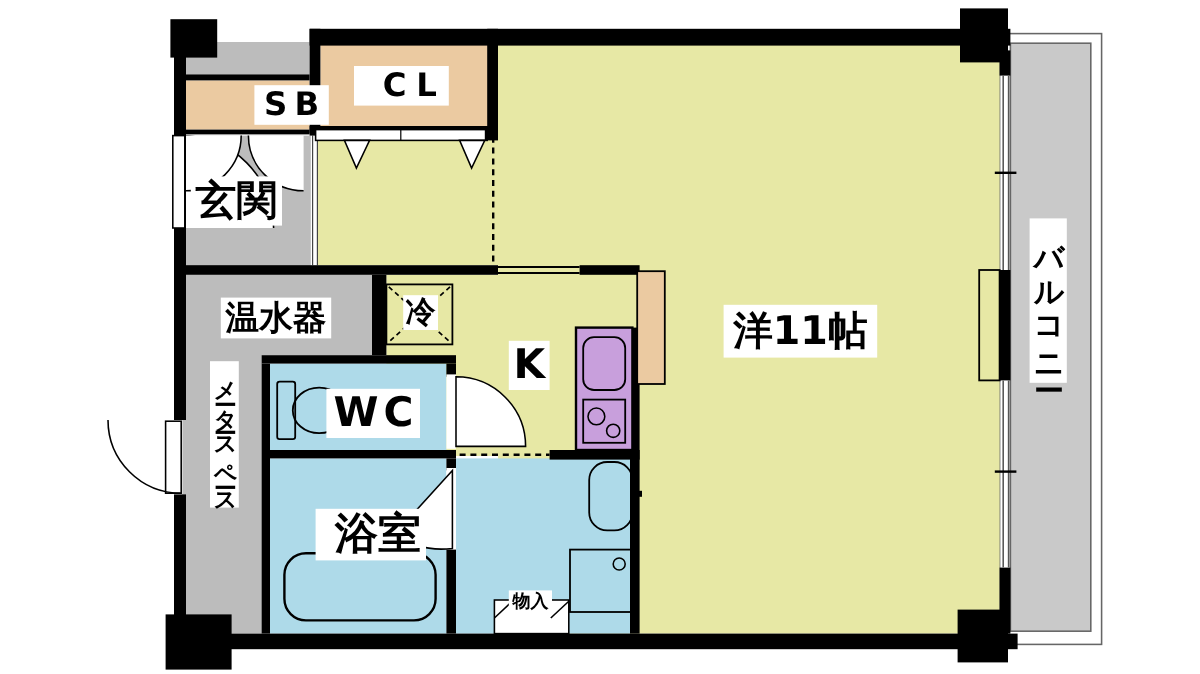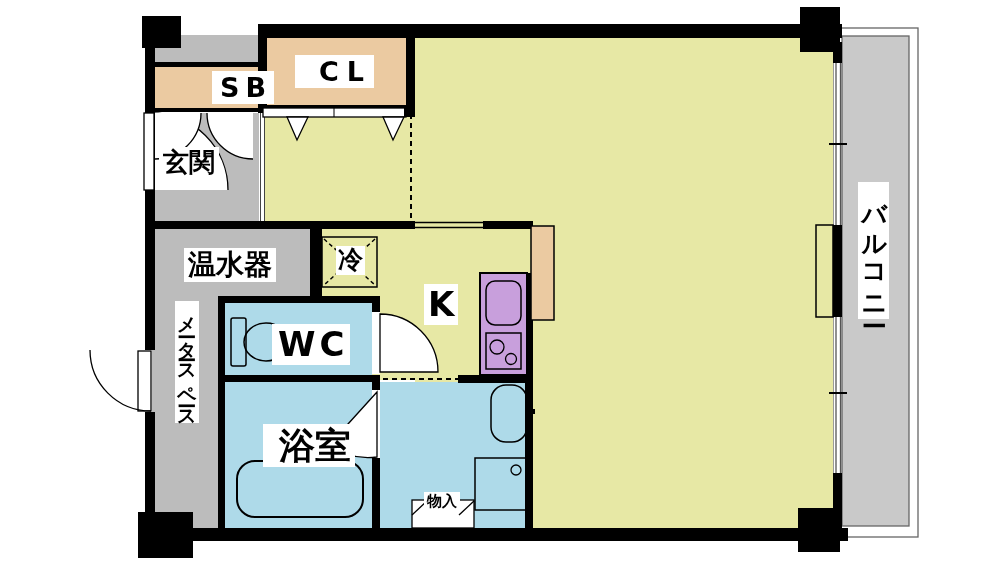--- a/index.html
+++ b/index.html
@@ -170,24 +170,25 @@
       <rect class="ws" x="138" y="351" width="13" height="60"></rect>
       <path class="arc" d="M151,411 A61,61 0 0 1 90,350"></path>
     </g>
 
     <rect class="ws" x="144" y="113" width="10" height="77"></rect>
 
     <line class="dash" x1="411" y1="114" x2="411" y2="220"></line>
     <line class="dash" x1="383" y1="379" x2="458" y2="379"></line>
   </svg>
 
+  <div class="lbl" style="left:603px;top:254px;font-size:33px;padding:3px 8px;">洋11帖</div>
   <div class="lbl" style="left:424px;top:284px;font-size:34px;">K</div>
   <div class="lbl" style="left:295px;top:55px;font-size:27px;letter-spacing:8px;padding:1px 2px 1px 24px;">CL</div>
   <div class="lbl" style="left:167px;top:71px;font-size:27px;letter-spacing:6px;padding:1px 2px 1px 8px;margin-left:45px;">SB</div>
-  <div class="lbl" style="left:159px;top:147px;font-size:26px;text-align:center;">玄関</div>
+  <div class="lbl" style="left:159px;top:147px;font-size:34px;text-align:center;">玄関</div>
   <div class="lbl" style="left:184px;top:248px;font-size:28px;">温水器</div>
   <div class="lbl vert" style="left:175px;top:301px;font-size:19px;letter-spacing:1px;padding:3px 1px;">メータースペース</div>
   <div class="lbl" style="left:336px;top:246px;font-size:25px;padding:0 2px;">冷</div>
   <div class="lbl" style="left:272px;top:324px;font-size:34px;letter-spacing:4px;padding:1px 2px 1px 6px;">WC</div>
   <div class="lbl" style="left:263px;top:424px;font-size:36px;padding-left:16px;">浴室</div>
   <div class="lbl" style="left:424px;top:492px;font-size:15px;padding:1px 3px;">物入</div>
   <div class="lbl vert" style="left:858px;top:182px;font-size:25px;letter-spacing:3px;padding:4px 1px;">バルコニー</div>
 </div>
 
 </body></html>

